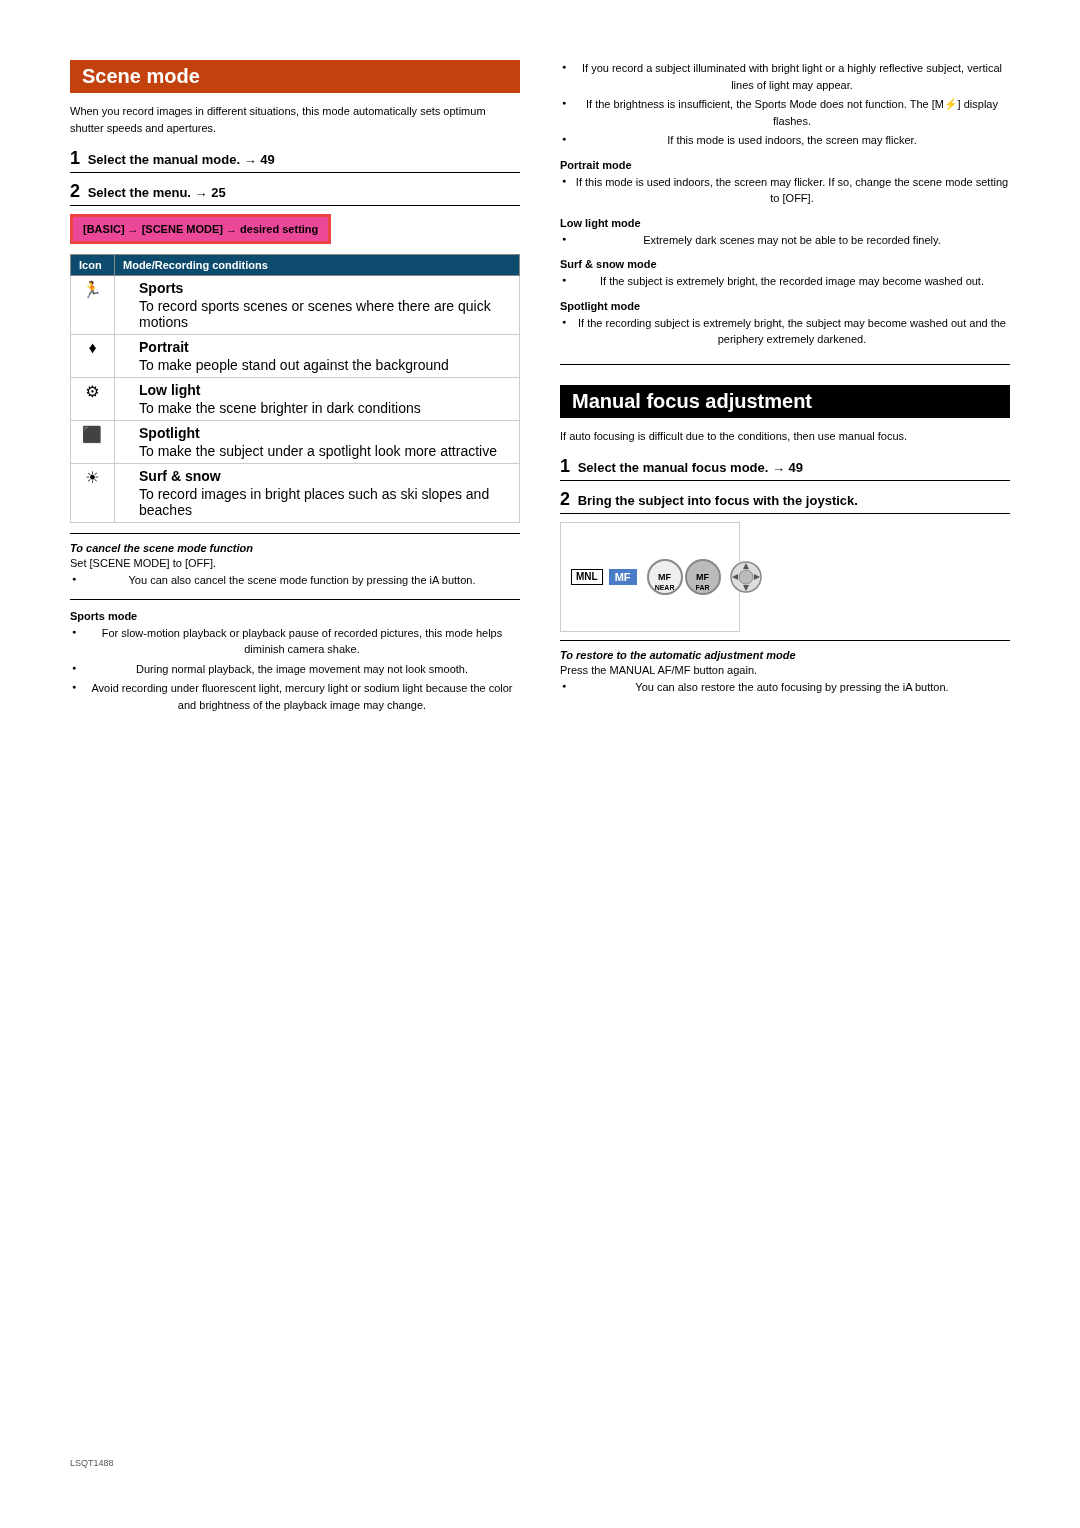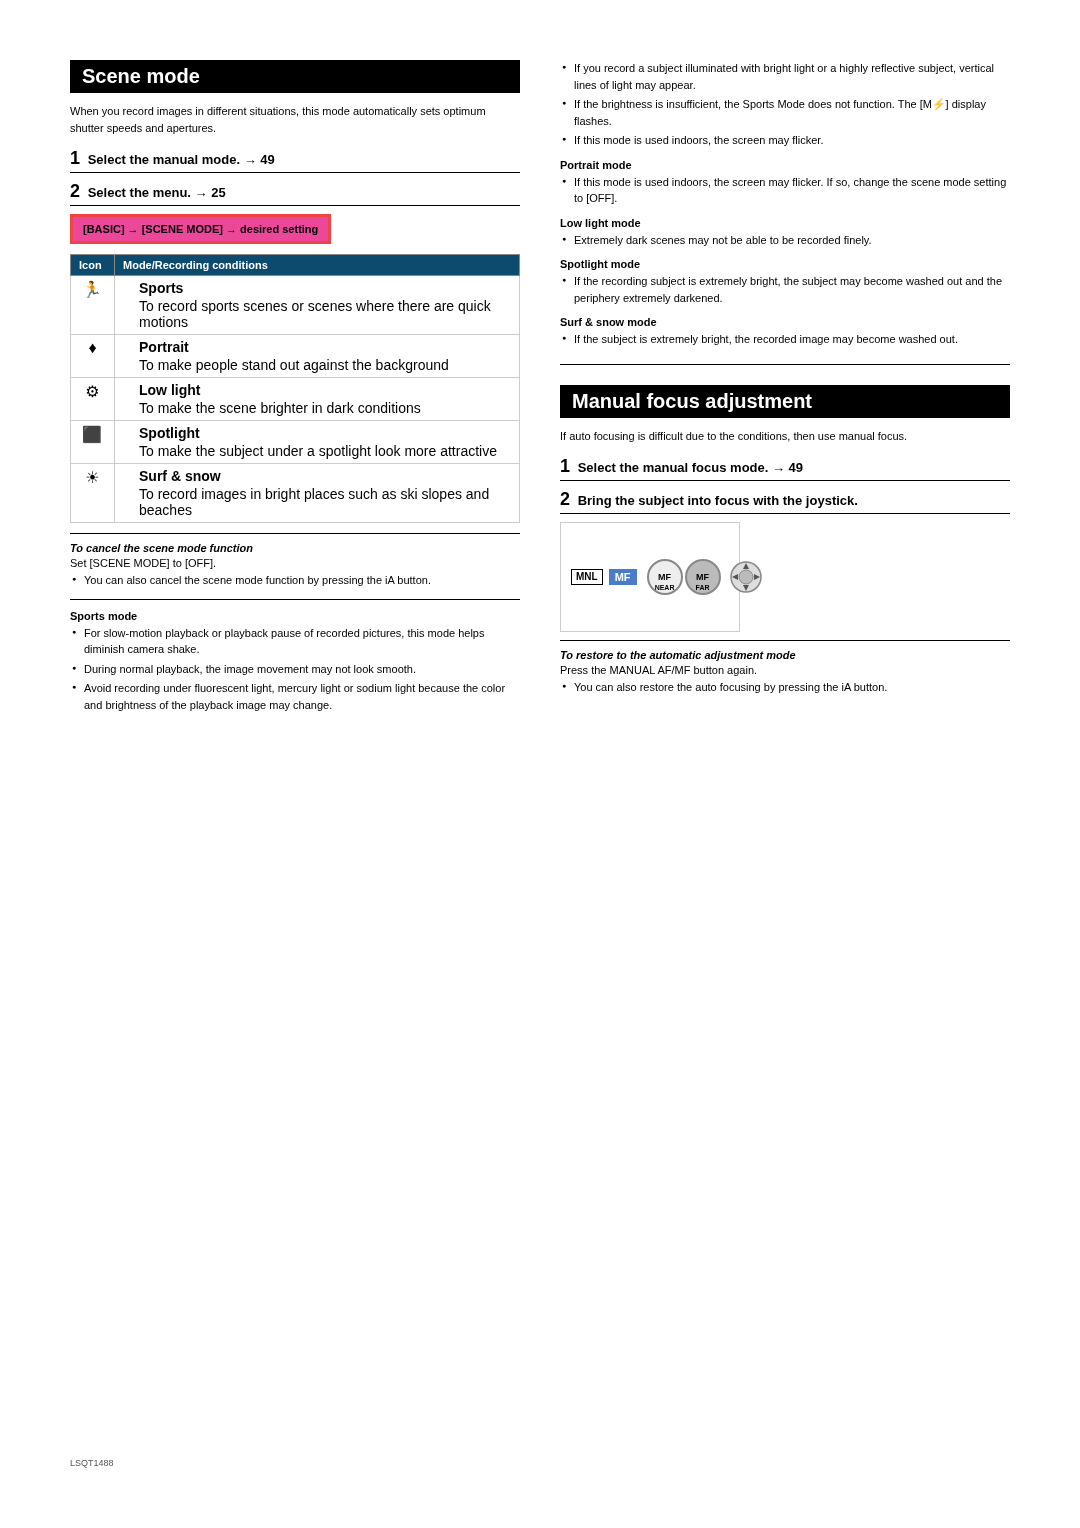--- a/index.html
+++ b/index.html
@@ -27,21 +27,21 @@
       flex: 1;
       min-width: 0;
     }
     .right-col {
       flex: 1;
       min-width: 0;
     }
 
     
     .section-heading {
-      background: #000000;
+      background: #c2410c;
       color: #fff;
       font-size: 20px;
       font-weight: bold;
       padding: 5px 12px;
       margin-bottom: 10px;
       display: inline-block;
       width: 100%;
     }
     .section-heading-manual {
       background: #000;
@@ -144,20 +144,21 @@
       font-size: 11px;
       margin-top: 8px;
       margin-bottom: 3px;
     }
     .bullet-item {
       font-size: 11px;
       line-height: 1.5;
       padding-left: 14px;
       position: relative;
       margin-bottom: 3px;
+      text-align: center;
     }
     .bullet-item::before {
       content: '●';
       position: absolute;
       left: 2px;
       font-size: 7px;
       top: 2px;
     }
 
     
@@ -370,30 +371,30 @@
       </div>
 
       <div class="notes-section">
         <div class="note-heading">Low light mode</div>
         <div id="low-light-bullets">
             <div class="bullet-item">Extremely dark scenes may not be able to be recorded finely.</div>
           </div>
       </div>
 
       <div class="notes-section">
+        <div class="note-heading">Surf &amp; snow mode</div>
+        <div id="surf-snow-bullets">
+            <div class="bullet-item">If the subject is extremely bright, the recorded image may become washed out.</div>
+          </div>
+      </div>
+
+      <div class="notes-section">
         <div class="note-heading">Spotlight mode</div>
         <div id="spotlight-bullets">
             <div class="bullet-item">If the recording subject is extremely bright, the subject may become washed out and the periphery extremely darkened.</div>
-          </div>
-      </div>
-
-      <div class="notes-section">
-        <div class="note-heading">Surf &amp; snow mode</div>
-        <div id="surf-snow-bullets">
-            <div class="bullet-item">If the subject is extremely bright, the recorded image may become washed out.</div>
           </div>
       </div>
 
       <hr class="divider" style="margin-top:16px;">
 
       <div class="manual-focus-section">
         <div class="section-heading-manual">
           <span>Manual focus adjustment</span>
         </div>
 

